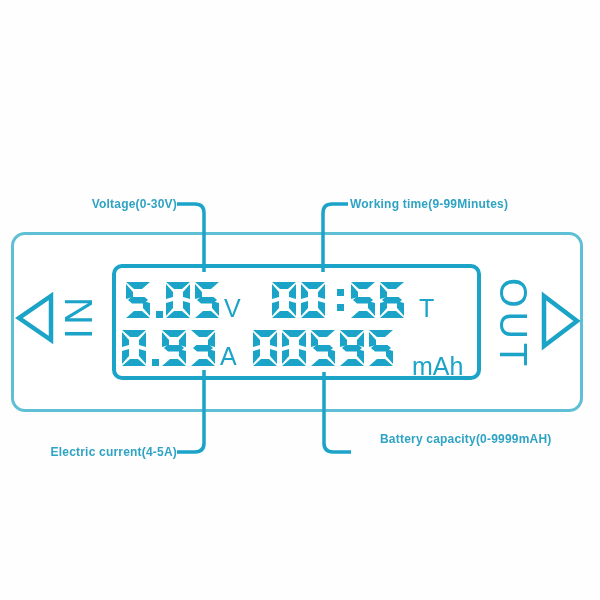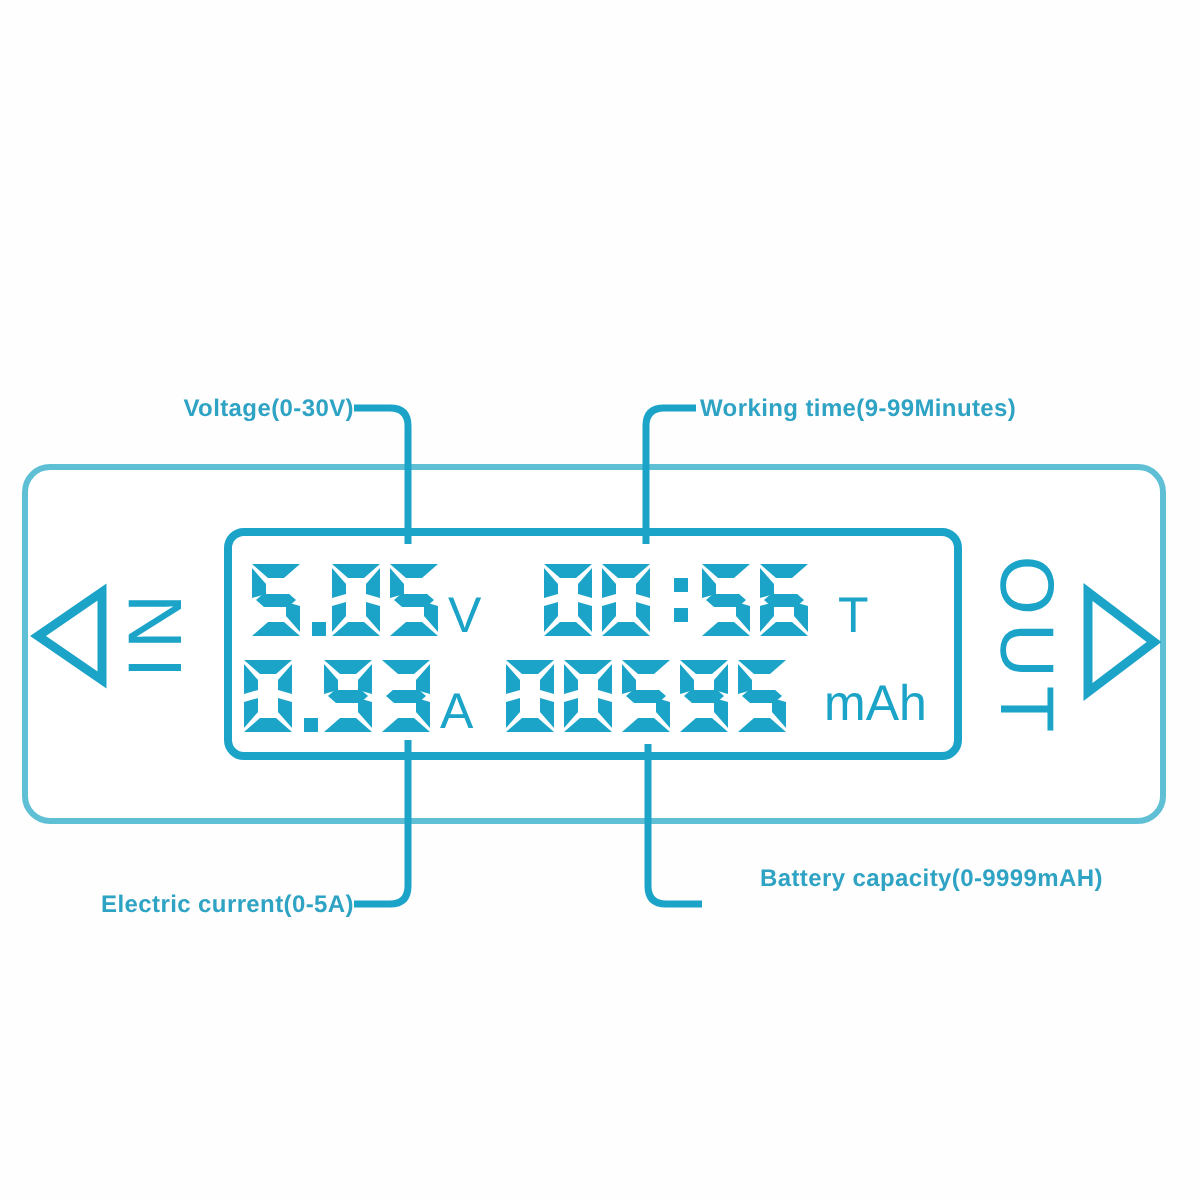--- a/index.html
+++ b/index.html
@@ -61,33 +61,33 @@
   .lcd.current-val{left:6px;top:62px;}
   .lcd.capacity-val{left:137px;top:62px;}
   
   .unit{
     position:absolute;height:36px;display:flex;align-items:flex-end;
     color:var(--accent);font-size:25px;line-height:.82;font-weight:400;
   }
   .unit.v{left:108px;top:14px;}
   .unit.t{left:303px;top:14px;}
   .unit.a{left:104px;top:62px;}
-  .unit.mah{left:296px;top:58px;}
+  .unit.mah{left:296px;top:72px;}
   
   svg.overlay{position:absolute;left:0;top:0;width:600px;height:600px;pointer-events:none;}
   svg.overlay *{vector-effect:non-scaling-stroke;}
 </style>
 </head>
 <body>
 
 <div class="scene">
 
   <div class="ann voltage">Voltage(0-30V)</div>
   <div class="ann working">Working time(9-99Minutes)</div>
-  <div class="ann current">Electric current(0-5A)</div>
+  <div class="ann current">Electric current(4-5A)</div>
   <div class="ann battery">Battery capacity(0-9999mAH)</div>
 
   <div class="device"></div>
 
   <div class="port in">IN</div>
   <div class="port out">OUT</div>
 
   <div class="display">
     <div class="lcd voltage-val">
         <span class="d">

